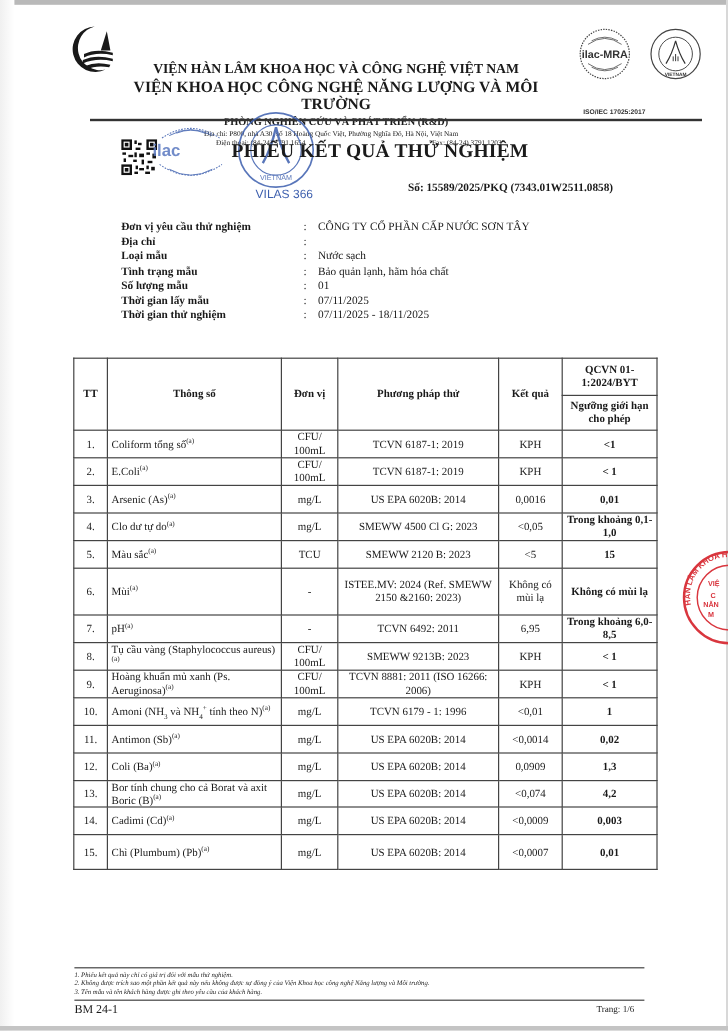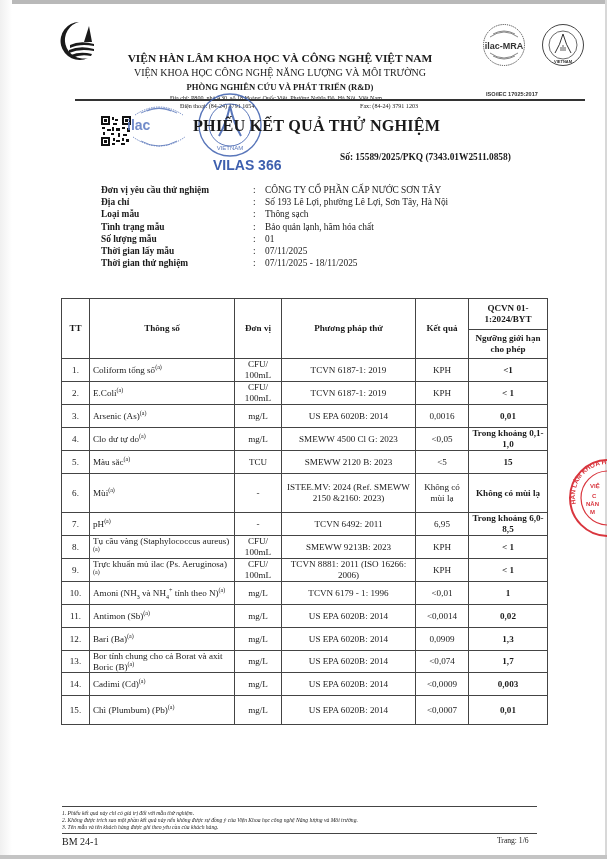--- a/index.html
+++ b/index.html
@@ -10,36 +10,36 @@
   }
   .topbar { position: absolute; left: 0; top: 0; width: 607px; height: 4px; background: #b9b9b9; }
   .leftshade { position: absolute; left: 0; top: 0; width: 12px; height: 859px; background: linear-gradient(to right,#f0f0f0,#ffffff); }
   .rightedge { position: absolute; right: 0; top: 0; width: 2px; height: 859px; background: #d8d8d8; }
   .bottombar { position: absolute; left: 0; bottom: 0; width: 607px; height: 4px; background: #c4c4c4; }
 
   
   .logo { position: absolute; left: 58px; top: 20px; width: 42px; height: 42px; }
   .hdr { position: absolute; left: 100px; top: 13px; width: 360px; text-align: center; margin-top: 37px; }
   .hdr .l1 { font-weight: bold; font-size: 11.4px; line-height: 16px; }
-  .hdr .l2 { font-weight: normal; font-size: 10px; line-height: 14px; }
+  .hdr .l2 { font-weight: bold; font-size: 13px; line-height: 14px; }
   .hdr .l3 { font-weight: bold; font-size: 8.6px; line-height: 14px; text-align: center; }
   .hdr .l4 { font-weight: bold; font-size: 8.6px; line-height: 13px; }
   .hdr .addr { font-size: 6.1px; line-height: 8px; text-align: left; padding-left: 70px; }
   .hdr .phone { font-size: 6.1px; line-height: 8px; text-align: left; padding-left: 80px; }
   .hdr .phone .fax { position: absolute; left: 260px; }
   .ilac { position: absolute; left: 482px; top: 23px; width: 44px; height: 44px; }
   .boa { position: absolute; left: 541px; top: 23px; width: 44px; height: 44px; }
   .iso { position: absolute; left: 486px; top: 91px; font-family: "Liberation Sans", sans-serif; font-size: 5.6px; font-weight: bold; color: #333; }
   .hline1 { position: absolute; left: 75px; top: 99px; width: 510px; height: 1.5px; background: #333; }
 
   
   .qr { position: absolute; left: 101px; top: 116px; width: 30px; height: 30px; }
   .stamp-ilac { position: absolute; left: 125px; top: 97px; width: 68px; height: 60px; opacity: .85; }
   .stamp-boa { position: absolute; left: 197px; top: 92px; width: 66px; height: 66px; opacity: .85; }
-  .vilas { position: absolute; left: 213px; top: 157px; font-family: "Liberation Sans", sans-serif; font-size: 14px; font-weight: bold; color: #3d5fae; }
+  .vilas { position: absolute; left: 213px; top: 157px; font-family: "Liberation Sans", sans-serif; font-size: 10px; font-weight: normal; color: #3d5fae; }
   .title { position: absolute; left: 193px; top: 117px; font-size: 16.2px; font-weight: bold; letter-spacing: .2px; }
   .docno { position: absolute; left: 340px; top: 152px; font-size: 9.4px; font-weight: bold; }
 
   
   .info { position: absolute; left: 101px; top: 184px; font-size: 9.4px; line-height: 12.2px; }
   .info .row { display: flex; }
   .info .k { width: 152px; font-weight: bold; }
   .info .c { width: 12px; }
   .info .v { white-space: nowrap; }
 
@@ -161,26 +161,25 @@
 
 <div class="info">
   <div class="row">
       <span class="k">Đơn vị yêu cầu thử nghiệm</span>
       <span class="c">:</span>
       <span class="v">CÔNG TY CỔ PHẦN CẤP NƯỚC SƠN TÂY</span>
     </div>
   <div class="row">
       <span class="k">Địa chỉ</span>
       <span class="c">:</span>
-      <span class="v">Số 193 Lê Lợi, phường Lê Lợi, Sơn Tây, Hà Nội</span>
     </div>
   <div class="row">
       <span class="k">Loại mẫu</span>
       <span class="c">:</span>
-      <span class="v">Thông sạch</span>
+      <span class="v">Nước sạch</span>
     </div>
   <div class="row">
       <span class="k">Tình trạng mẫu</span>
       <span class="c">:</span>
       <span class="v">Bảo quản lạnh, hãm hóa chất</span>
     </div>
   <div class="row">
       <span class="k">Số lượng mẫu</span>
       <span class="c">:</span>
       <span class="v">01</span>
@@ -279,21 +278,21 @@
       <tr style="height: 23px;">
         <td class="tt">8.</td>
         <td class="param"><span>Tụ cầu vàng (Staphylococcus aureus)</span><sup>(a)</sup></td>
         <td class="unit">CFU/ 100mL</td>
         <td class="method">SMEWW 9213B: 2023</td>
         <td class="result">KPH</td>
         <td class="limit">&lt; 1</td>
       </tr>
       <tr style="height: 23px;">
         <td class="tt">9.</td>
-        <td class="param"><span>Trực khuẩn mủ ilac (Ps. Aeruginosa)</span><sup>(a)</sup></td>
+        <td class="param"><span>Hoàng khuẩn mủ xanh (Ps. Aeruginosa)</span><sup>(a)</sup></td>
         <td class="unit">CFU/ 100mL</td>
         <td class="method">TCVN 8881: 2011 (ISO 16266: 2006)</td>
         <td class="result">KPH</td>
         <td class="limit">&lt; 1</td>
       </tr>
       <tr style="height: 23px;">
         <td class="tt">10.</td>
         <td class="param">Amoni (NH<sub>3</sub> và NH<sub>4</sub><sup>+</sup> tính theo N)<sup>(a)</sup></td>
         <td class="unit">mg/L</td>
         <td class="method">TCVN 6179 - 1: 1996</td>
@@ -303,33 +302,33 @@
       <tr style="height: 23px;">
         <td class="tt">11.</td>
         <td class="param"><span>Antimon (Sb)</span><sup>(a)</sup></td>
         <td class="unit">mg/L</td>
         <td class="method">US EPA 6020B: 2014</td>
         <td class="result">&lt;0,0014</td>
         <td class="limit">0,02</td>
       </tr>
       <tr style="height: 23px;">
         <td class="tt">12.</td>
-        <td class="param"><span>Bari (Ba)</span><sup>(a)</sup></td>
+        <td class="param"><span>Coli (Ba)</span><sup>(a)</sup></td>
         <td class="unit">mg/L</td>
         <td class="method">US EPA 6020B: 2014</td>
         <td class="result">0,0909</td>
         <td class="limit">1,3</td>
       </tr>
       <tr style="height: 15px;">
         <td class="tt">13.</td>
         <td class="param"><span>Bor tính chung cho cả Borat và axit Boric (B)</span><sup>(a)</sup></td>
         <td class="unit">mg/L</td>
         <td class="method">US EPA 6020B: 2014</td>
         <td class="result">&lt;0,074</td>
-        <td class="limit">1,7</td>
+        <td class="limit">4,2</td>
       </tr>
       <tr style="height: 23px;">
         <td class="tt">14.</td>
         <td class="param"><span>Cadimi (Cd)</span><sup>(a)</sup></td>
         <td class="unit">mg/L</td>
         <td class="method">US EPA 6020B: 2014</td>
         <td class="result">&lt;0,0009</td>
         <td class="limit">0,003</td>
       </tr>
       <tr style="height: 29px;">

